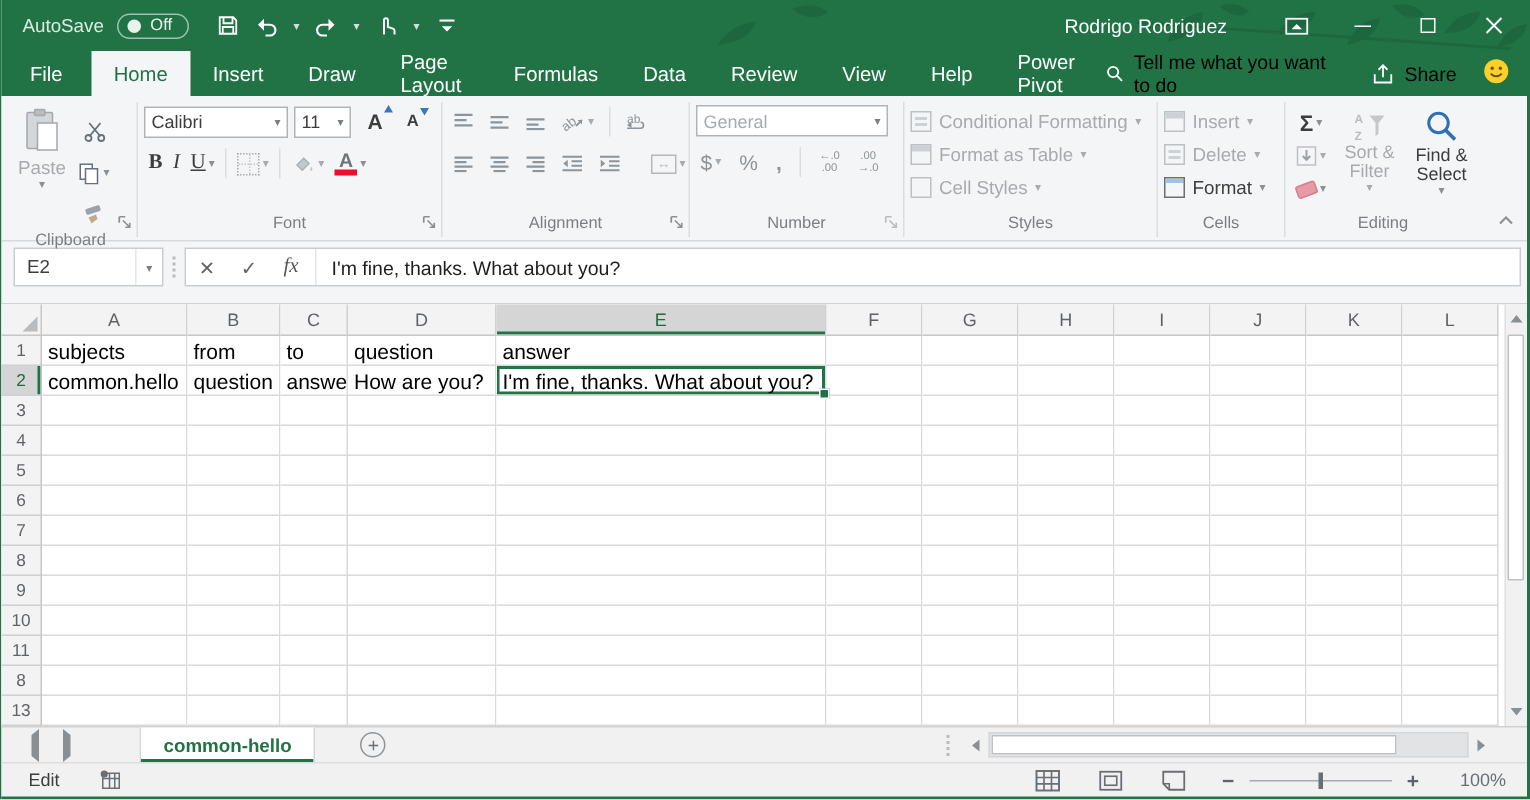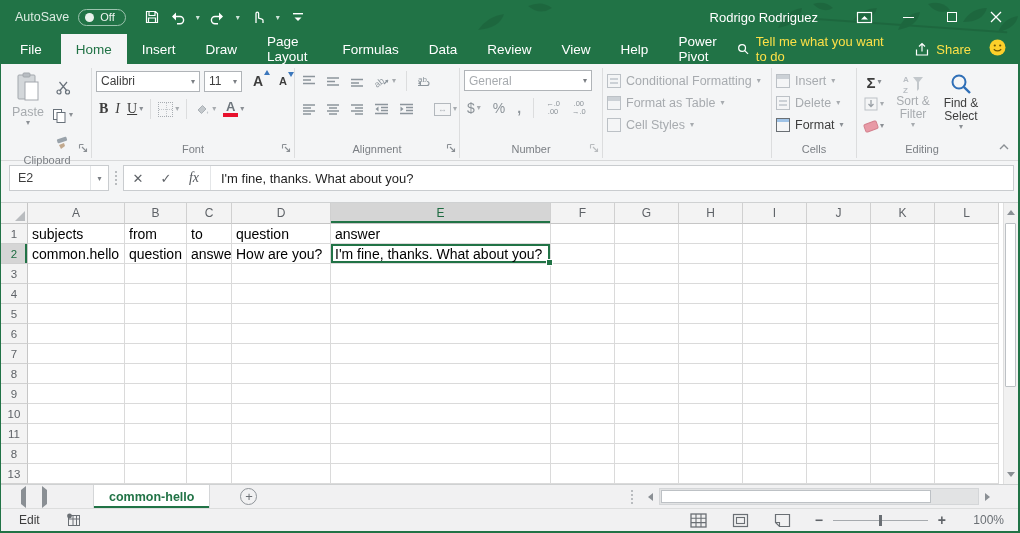--- a/index.html
+++ b/index.html
@@ -25,21 +25,21 @@
   .winbtn { width:44px; height:34px; display:flex; align-items:center; justify-content:center; }
   .min-glyph { width:11px; height:1px; background:#fff; display:block; }
   .max-glyph { width:10px; height:10px; border:1px solid #fff; display:block; }
 
   
   .tabrow { height:30px; background:#217346; display:flex; align-items:flex-start; flex:0 0 30px; position:relative; }
   .rtabs { display:flex; align-items:flex-end; height:30px; }
   .rtab { color:#fff; font-size:13.5px; padding:0 15px; height:30px; display:flex; align-items:center; cursor:default; }
   .rtab.file { background:#1a5c38; padding:0 19px; background:transparent; }
   .rtab.active { background:#f4f5f6; color:#217346; }
-  .tab-right { margin-left:auto; display:flex; align-items:center; gap:18px; padding-right:12px; color:#fde047; height:30px; }
+  .tab-right { margin-left:auto; display:flex; align-items:center; gap:18px; padding-right:12px; color:#000000; height:30px; }
   .tellme { display:flex; align-items:center; gap:7px; font-size:13px; }
   .share { display:flex; align-items:center; gap:6px; font-size:13px; }
 
   
   .ribbon { height:97px; background:#f4f5f6; border-bottom:1px solid #d8d9da; display:flex; flex:0 0 97px; padding:2px 0 0 2px; position:relative; }
   .rgroup { display:flex; flex-direction:column; position:relative; padding:4px 4px 2px 4px; }
   .rgroup .gbody { flex:1; display:flex; }
   .glabel { text-align:center; font-size:11px; color:#7b7f84; padding-bottom:3px; }
   .gsep { width:1px; background:#dcddde; margin:2px 0; }
   .launcher { position:absolute; right:3px; bottom:4px; }
@@ -321,21 +321,21 @@
             <path d="M1.5 1.5 h4 M1.5 1.5 v4 M4 4 l4 4 M8.5 5.5 v3 h-3" fill="none" stroke="#8a8f94" stroke-width="1.1"></path>
           </svg>
       </span>
     </div>
     <div class="gsep"></div>
 
     <div class="rgroup" style="width:202px">
       <div class="gbody">
         <div class="vstack">
           <div class="hrow" style="gap:4px">
-            <span class="combo" style="width:104px">
+            <span class="combo" style="width:96px">
               <span>Calibri</span>
                 <span class="car">▾</span>
             </span>
             <span class="combo" style="width:38px">
               <span>11</span>
                 <span class="car">▾</span>
             </span>
             <span class="iconbtn" style="margin-left:4px">
                 <span class="a-big">A<span class="tri-up"></span></span>
               </span>
@@ -519,20 +519,21 @@
             <span class="txt">Format as Table</span>
               <span class="dd8 dis">▾</span>
           </span>
           <span class="listrow">
             <span class="sq"></span>
             <span class="txt">Cell Styles</span>
               <span class="dd8 dis">▾</span>
           </span>
         </div>
       </div>
+      <div class="glabel">Styles</div>
     </div>
     <div class="gsep"></div>
 
     <div class="rgroup" style="width:84px">
       <div class="gbody">
         <div class="vstack" style="gap:1px">
           <span class="listrow">
             <span class="sq hdr"></span>
             <span class="txt">Insert</span>
               <span class="dd8 dis">▾</span>

